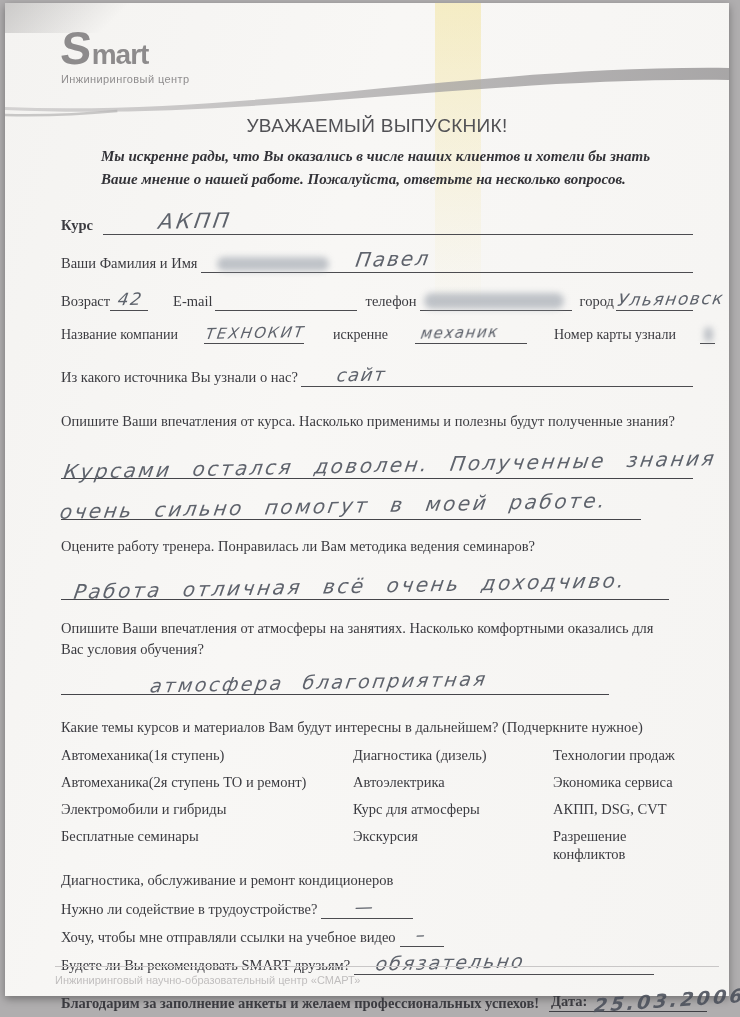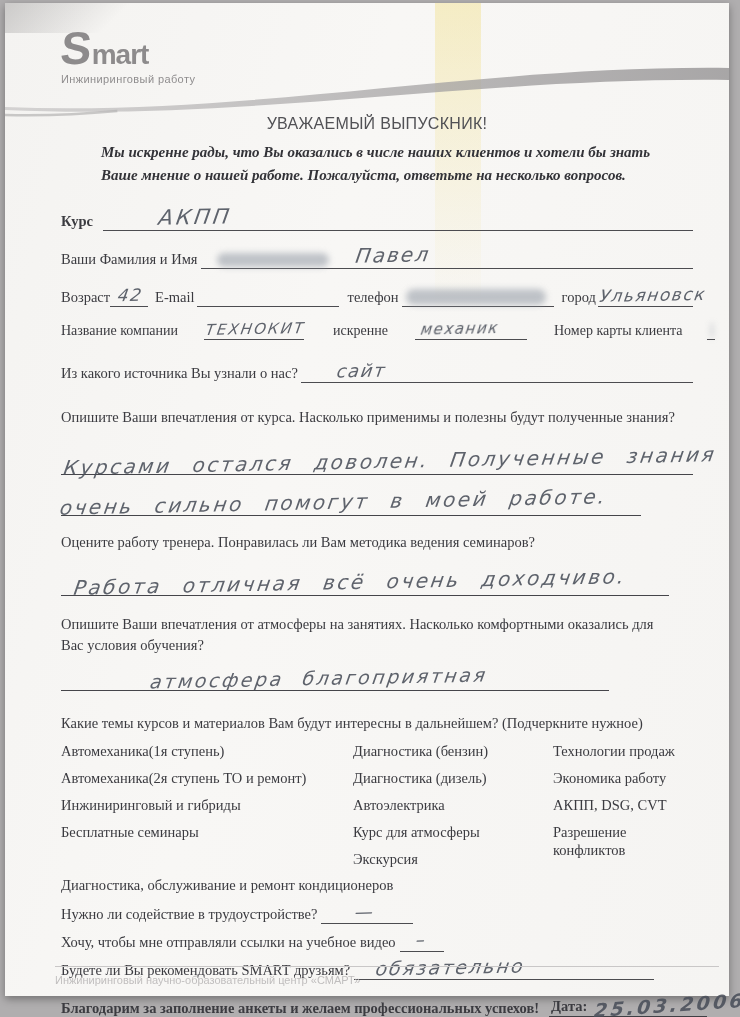--- a/index.html
+++ b/index.html
@@ -17,21 +17,21 @@
   
   .header { display:flex; justify-content:space-between; align-items:flex-start; position:relative; z-index:2; }
   .logo-word { font-family:"Liberation Sans", sans-serif; font-weight:bold; color:#8d8b8c; line-height:1; }
   .logo-s { font-size:46px; display:inline-block; transform:skewX(-6deg); }
   .logo-rest { font-size:28px; letter-spacing:-1px; }
   .logo-sub { font-family:"Liberation Sans", sans-serif; font-size:11px; color:#8f8d8e; margin-top:2px; letter-spacing:.4px; }
   .contact { font-family:"Liberation Sans", sans-serif; font-size:11.5px; color:#b7b5b6; margin-top:16px; }
   .swoosh { position:absolute; left:0; top:60px; width:100%; height:70px; z-index:1; }
 
   
-  .title { text-align:center; font-family:"Liberation Sans", sans-serif; font-size:16px; color:#515155;
+  .title { text-align:center; font-family:"Liberation Sans", sans-serif; font-size:19px; color:#515155;
            letter-spacing:.3px; margin-top:30px; }
   .intro { font-weight:bold; font-style:italic; font-size:15px; color:#333338; padding-left:40px;
            margin-top:8px; line-height:1.5; white-space:nowrap; }
 
   
   .frow { display:flex; align-items:flex-end; white-space:nowrap; }
   .lbl { padding-bottom:1px; }
   .b { font-weight:bold; }
   .fline { border-bottom:1px solid #4c4c50; position:relative; height:20px; }
   .fl1 { flex:1; }
@@ -76,21 +76,21 @@
       </defs>
       <path d="M0,44 C240,54 470,2 722,5 L722,17 C470,14 240,58 0,47 Z" fill="url(#sw)"></path>
       <path d="M0,52 C40,53 80,51 112,48" stroke="#b5b3b4" stroke-width="2.5" fill="none" opacity="0.7"></path>
     </svg>
 
     <div class="content">
 
       <div class="header">
         <div>
           <div class="logo-word"><span class="logo-s">S</span><span class="logo-rest">mart</span></div>
-          <div class="logo-sub">Инжиниринговый работу</div>
+          <div class="logo-sub">Инжиниринговый центр</div>
         </div>
       </div>
 
       <div class="title">УВАЖАЕМЫЙ ВЫПУСКНИК!</div>
       <div class="intro">
         <div>Мы искренне рады, что Вы оказались в числе наших клиентов и хотели бы знать</div>
         <div>Ваше мнение о нашей работе. Пожалуйста, ответьте на несколько вопросов.</div>
       </div>
 
       <div class="frow" style="margin-top:24px;">
@@ -106,42 +106,42 @@
           <span class="blob" style="left:16px; width:112px;"></span>
           <span class="hw" style="left:155px; font-size:20px; letter-spacing:2px;">Павел</span>
         </span>
       </div>
 
       <div class="frow" style="margin-top:17px;">
         <span class="lbl">Возраст</span>
         <span class="fline" style="width:38px;">
           <span class="hw" style="left:8px; font-size:17px;">42</span>
         </span>
-        <span class="lbl" style="margin-left:7px;">E-mail</span>
+        <span class="lbl" style="margin-left:25px;">E-mail</span>
         <span class="fline" style="width:142px; margin-left:2px;"></span>
         <span class="lbl" style="margin-left:9px;">телефон</span>
         <span class="fline" style="width:152px; margin-left:3px;">
           <span class="blob" style="left:4px; width:140px; height:16px;"></span>
         </span>
         <span class="lbl" style="margin-left:8px;">город</span>
         <span class="fline fl1" style="margin-left:2px;">
           <span class="hw" style="left:2px; font-size:17px;">Ульяновск</span>
         </span>
       </div>
 
       <div class="frow" style="margin-top:12px; margin-right:-22px; font-size:14px;gap:24px;">
         <span class="lbl">Название компании</span>
         <span class="fline" style="width:100px; margin-left:2px;">
           <span class="hw" style="left:2px; font-size:15px; letter-spacing:2px;">ТЕХНОКИТ</span>
         </span>
         <span class="lbl" style="margin-left:5px;">искренне</span>
         <span class="fline" style="width:112px; margin-left:3px;">
           <span class="hw" style="left:6px; font-size:15px; filter:blur(.5px);">механик</span>
         </span>
-        <span class="lbl" style="margin-left:3px;">Номер карты клиента</span>
+        <span class="lbl" style="margin-left:3px;">Номер карты узнали</span>
         <span class="fline fl1">
           <span class="blob" style="left:4px; right:2px; width:auto; height:15px;"></span>
         </span>
       </div>
 
       <div class="frow" style="margin-top:22px;">
         <span class="lbl">Из какого источника Вы узнали о нас?</span>
         <span class="fline fl1" style="margin-left:3px;">
           <span class="hw" style="left:36px; font-size:18px;">сайт</span>
         </span>
@@ -163,33 +163,32 @@
       <div class="q qwrap" style="margin-top:18px;">Опишите Ваши впечатления от атмосферы на занятиях. Насколько комфортными оказались для Вас условия обучения?</div>
       <div class="ansline" style="height:34px; margin-right:84px;">
         <span class="hw" style="left:90px; font-size:19px; letter-spacing:2.5px; word-spacing:10px;">атмосфера благоприятная</span>
       </div>
 
       <div class="q" style="margin-top:24px;">Какие темы курсов и материалов Вам будут интересны в дальнейшем? (Подчеркните нужное)</div>
       <div class="grid">
         <div>
           <div class="item">Автомеханика(1я ступень)</div>
           <div class="item">Автомеханика(2я ступень ТО и ремонт)</div>
-          <div class="item">Инжиниринговый и гибриды</div>
+          <div class="item">Электромобили и гибриды</div>
           <div class="item">Бесплатные семинары</div>
         </div>
         <div>
-          <div class="item">Диагностика (бензин)</div>
           <div class="item">Диагностика (дизель)</div>
           <div class="item">Автоэлектрика</div>
           <div class="item">Курс для атмосферы</div>
           <div class="item">Экскурсия</div>
         </div>
         <div>
           <div class="item">Технологии продаж</div>
-          <div class="item">Экономика работу</div>
+          <div class="item">Экономика сервиса</div>
           <div class="item">АКПП, DSG, CVT</div>
           <div class="item">Разрешение конфликтов</div>
         </div>
       </div>
       <div class="q">Диагностика, обслуживание и ремонт кондиционеров</div>
 
       <div class="frow" style="margin-top:9px;">
         <span class="lbl">Нужно ли содействие в трудоустройстве?</span>
         <span class="fline" style="width:92px; margin-left:4px;">
           <span class="hw" style="left:34px; font-size:18px;">—</span>

